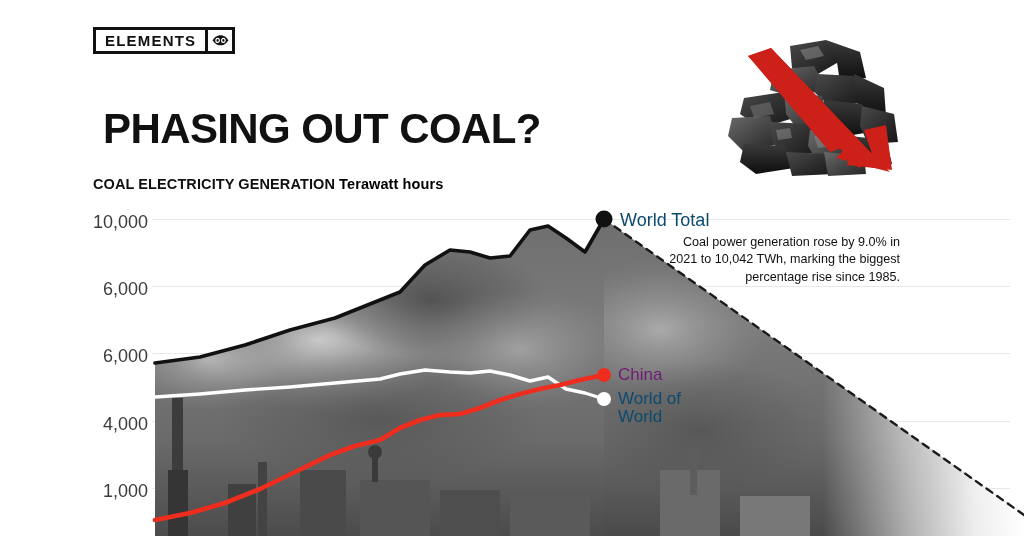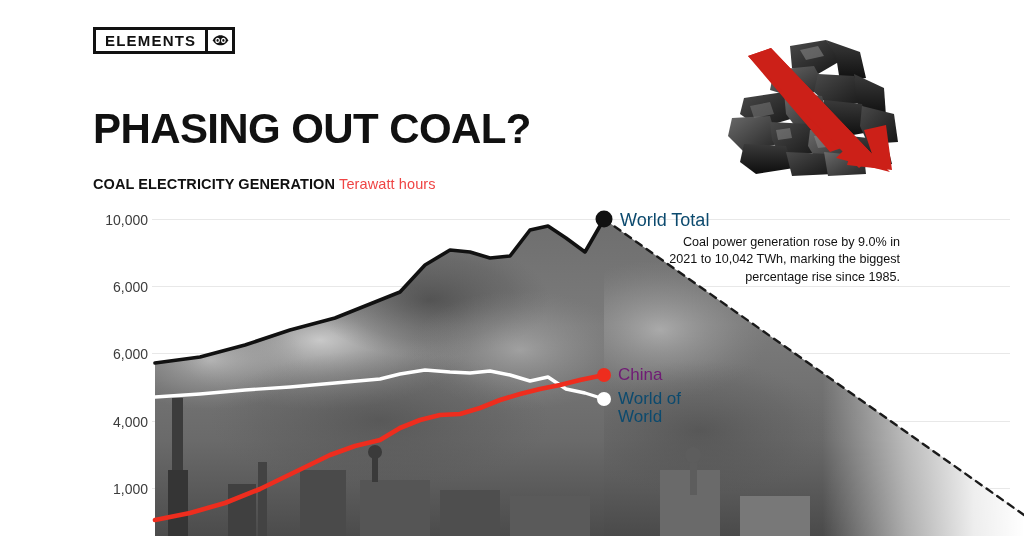--- a/index.html
+++ b/index.html
@@ -26,29 +26,29 @@
     border-left:3px solid #111; width:27px;
     display:flex; align-items:center; justify-content:center;
   }
   .logo-mark svg { display:block; }
 
   .kicker {
     position:absolute; left:93px; top:74px;
     font-size:29px; font-weight:300; color:#9b9b9b; letter-spacing:0.3px;
   }
   .headline {
-    position:absolute; left:93px; top:105px;
+    position:absolute; left:103px; top:105px;
     font-size:42px; font-weight:bold; color:#111; letter-spacing:-0.6px;
   }
   .chart-label {
     position:absolute; left:93px; top:176px;
     font-size:14.5px; font-weight:bold; color:#111; letter-spacing:0.1px;
     white-space:nowrap;
   }
-  .chart-label .unit { font-weight:normal; color:#ef4444; }
+  .chart-label .unit { font-weight:bold; color:#000000; }
 
   
   .coal-art { position:absolute; left:714px; top:26px; width:200px; height:152px; }
   .coal-art svg { display:block; }
 
   
   .chart { position:absolute; left:0; top:0; width:1024px; height:536px; }
   .chart svg { display:block; }
 
   
@@ -61,21 +61,21 @@
   .series-label.row   { left:618px; top:390px; }
 
   .annotation {
     position:absolute; left:660px; top:234px; width:240px;
     font-size:12.6px; line-height:1.38; color:#111;
     text-align:right; font-weight:400;
   }
 
   .ytick {
     position:absolute; width:60px; text-align:right;
-    font-size:14px; color:#3c3c3c;
+    font-size:18px; color:#3c3c3c;
   }
 </style>
 </head>
 <body>
 
 <div id="root">
 
   <div class="chart">
     <svg width="1024" height="536" viewBox="0 0 1024 536">
       <defs>

